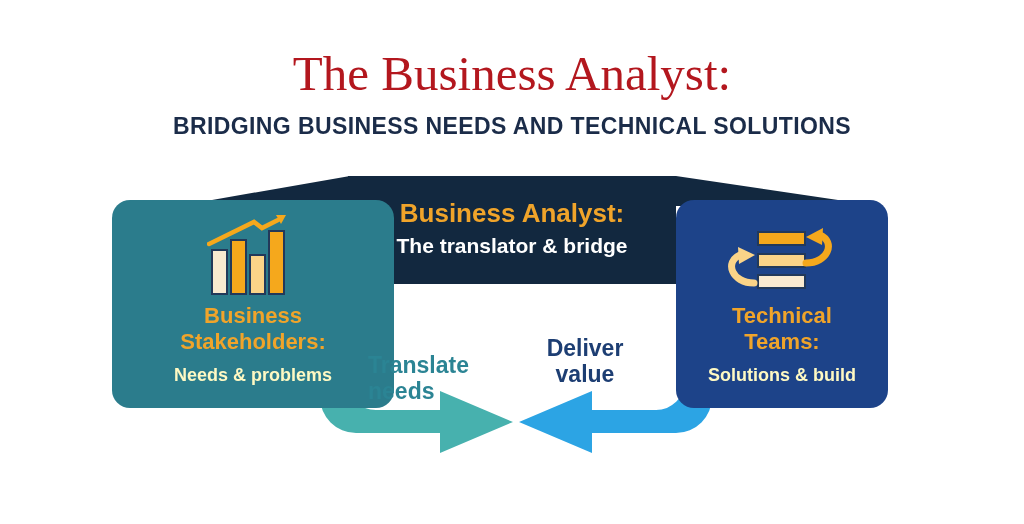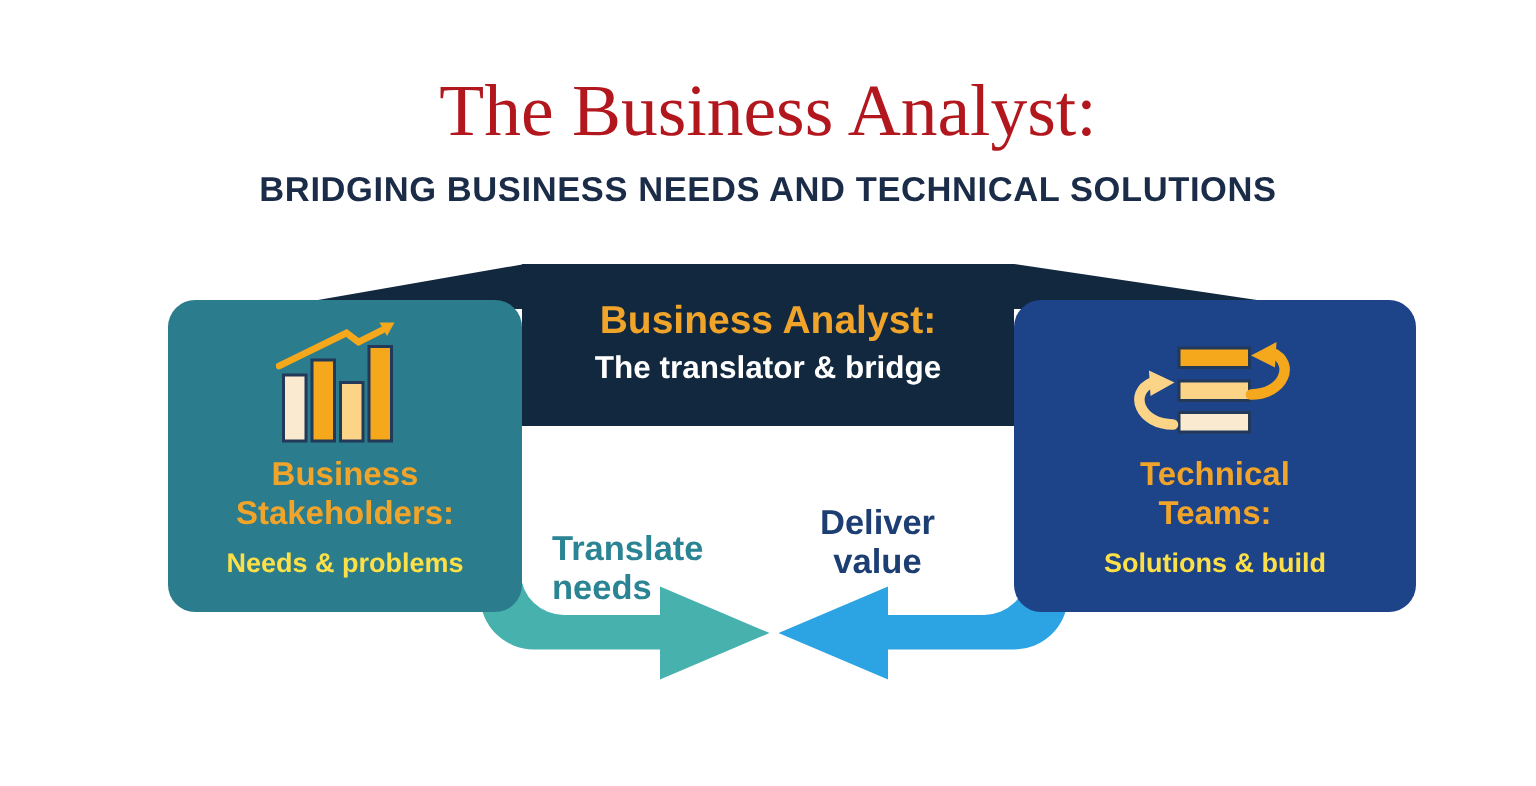--- a/index.html
+++ b/index.html
@@ -16,32 +16,32 @@
     position:absolute; top:113px; left:0; width:100%; text-align:center;
     font-weight:700; font-size:23px; letter-spacing:.4px;
     color:var(--subtitle-navy,#1b2c49);
   }
   svg.diagram { position:absolute; left:0; top:0; z-index:1; }
   .deck, .column { fill:var(--bridge-navy,#12283f); }
   .arrow-translate { fill:var(--teal-arrow,#47b1ae); }
   .arrow-deliver  { fill:var(--blue-arrow,#2ca4e4); }
 
   .panel { position:absolute; top:200px; height:208px; border-radius:18px; z-index:2; }
-  .panel.left  { left:112px; width:236px; background:var(--teal-panel,#2b7c8c); }
-  .panel.right { left:676px; width:268px; background:var(--blue-panel,#1d4389); }
+  .panel.left  { left:112px; width:282px; background:var(--teal-panel,#2b7c8c); }
+  .panel.right { left:676px; width:212px; background:var(--blue-panel,#1d4389); }
   .panel .icon { position:absolute; left:50%; transform:translateX(-50%); }
   .panel.left  .icon { top:12px; }
   .panel.right .icon { top:26px; }
   .panel .heading {
     position:absolute; top:103px; left:0; width:100%; text-align:center;
     color:var(--gold,#f0a42a); font-weight:700; font-size:22px; line-height:26px;
   }
   .panel .sub {
     position:absolute; top:165px; left:0; width:100%; text-align:center;
-    color:#fde047; font-weight:700; font-size:18px;
+    color:#fef9c3; font-weight:700; font-size:18px;
   }
 
   .bridge-label { position:absolute; left:348px; top:198px; width:328px; text-align:center; z-index:3; }
   .bridge-label .h { color:var(--gold,#f0a42a); font-weight:700; font-size:26px; line-height:30px; }
   .bridge-label .s { color:#ffffff; font-weight:700; font-size:21px; margin-top:6px; }
 
   .flow-label { position:absolute; z-index:3; font-weight:700; font-size:23px; line-height:26px; }
   .flow-label.translate { left:368px; top:335px; text-align:left;  color:var(--translate-text,#2b8494);margin-top:17px; }
   .flow-label.deliver   { left:510px; top:335px; width:150px; text-align:center; color:var(--deliver-text,#1d3e73); }
 

